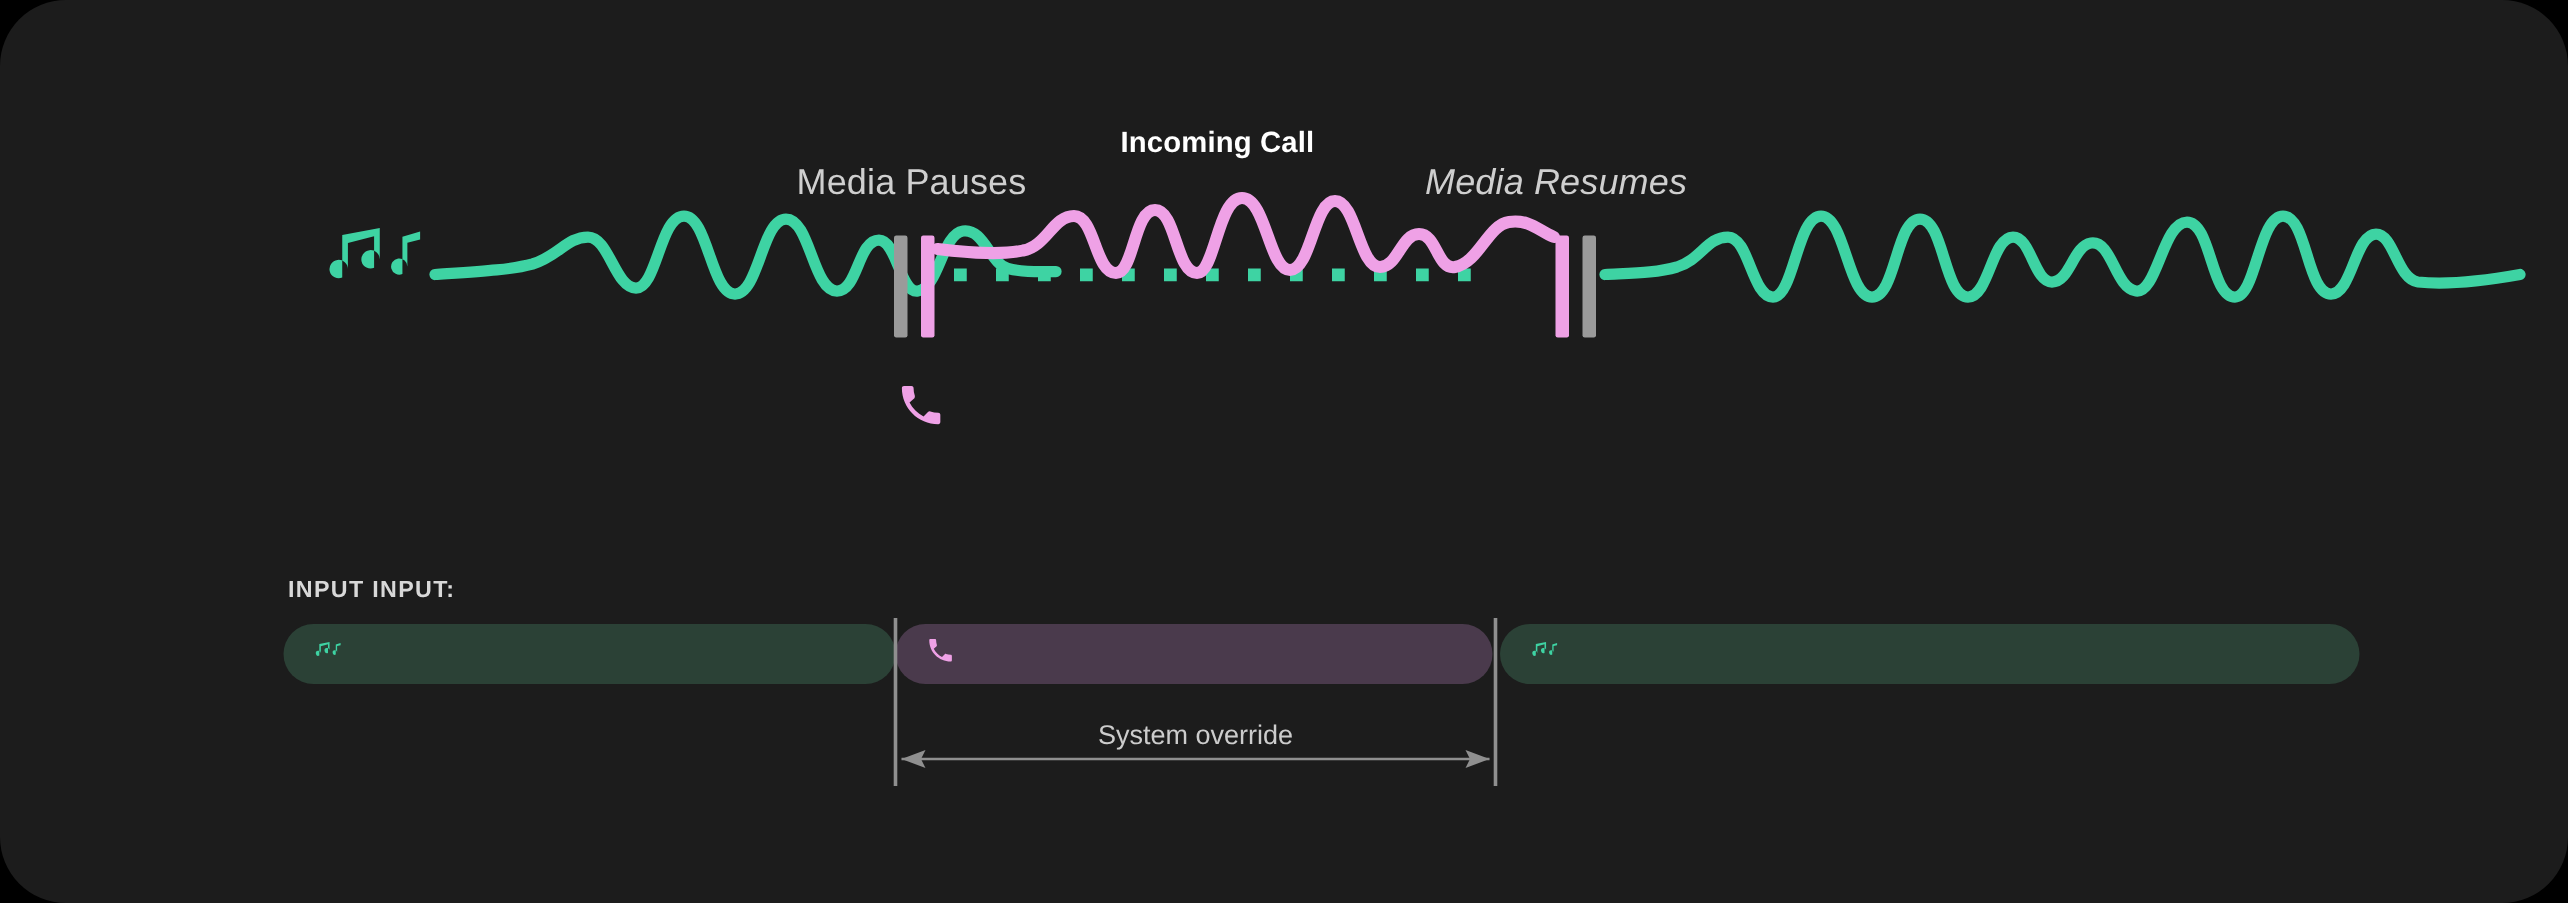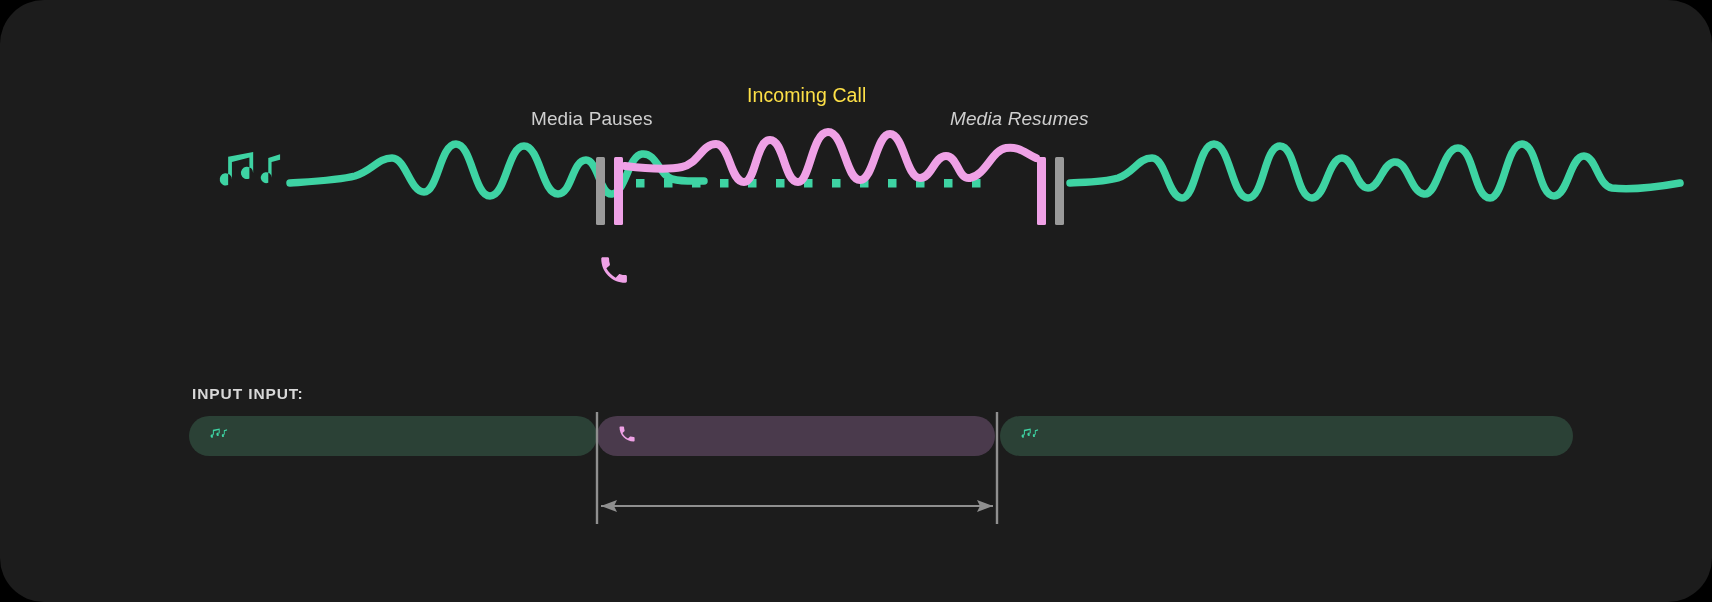--- a/index.html
+++ b/index.html
@@ -21,39 +21,39 @@
     height: 602px;
     background: #1c1c1c;
     border-radius: 44px;
     overflow: hidden;
   }
 
   
   .label {
     position: absolute;
     white-space: nowrap;
-    font-size: 19px;
+    font-size: 24px;
     letter-spacing: 0.1px;
   }
   .label-media-pauses {
     left: 531px;
     top: 108px;
     color: #cfcfcf;
   }
   .label-media-resumes {
     left: 950px;
     top: 108px;
     color: #cfcfcf;
     font-style: italic;
   }
   .label-incoming-call {
     left: 747px;
     top: 84px;
-    color: #fde047;
-    font-weight: 400;
+    color: #ffffff;
+    font-weight: 700;
     font-size: 19.5px;
   }
 
   
   .wave-stage {
     position: absolute;
     left: 0;
     top: 110px;
     width: 1712px;
     height: 130px;
@@ -262,14 +262,15 @@
   <div class="override-wrap">
     <svg width="412" height="115" viewBox="0 0 412 115" xmlns="http://www.w3.org/2000/svg">
       <line x1="6" y1="0" x2="6" y2="112" stroke="#8f8f8f" stroke-width="2.4"></line>
       <line x1="406" y1="0" x2="406" y2="112" stroke="#8f8f8f" stroke-width="2.4"></line>
       <line x1="10" y1="94" x2="402" y2="94" stroke="#8f8f8f" stroke-width="1.8"></line>
       <path d="M10,94 L26,88 L23,94 L26,100 Z" fill="#8f8f8f"></path>
       <path d="M402,94 L386,88 L389,94 L386,100 Z" fill="#8f8f8f"></path>
     </svg>
   </div>
 
+  <div class="override-label">System override</div>
 
 </div>
 
 </body></html>

